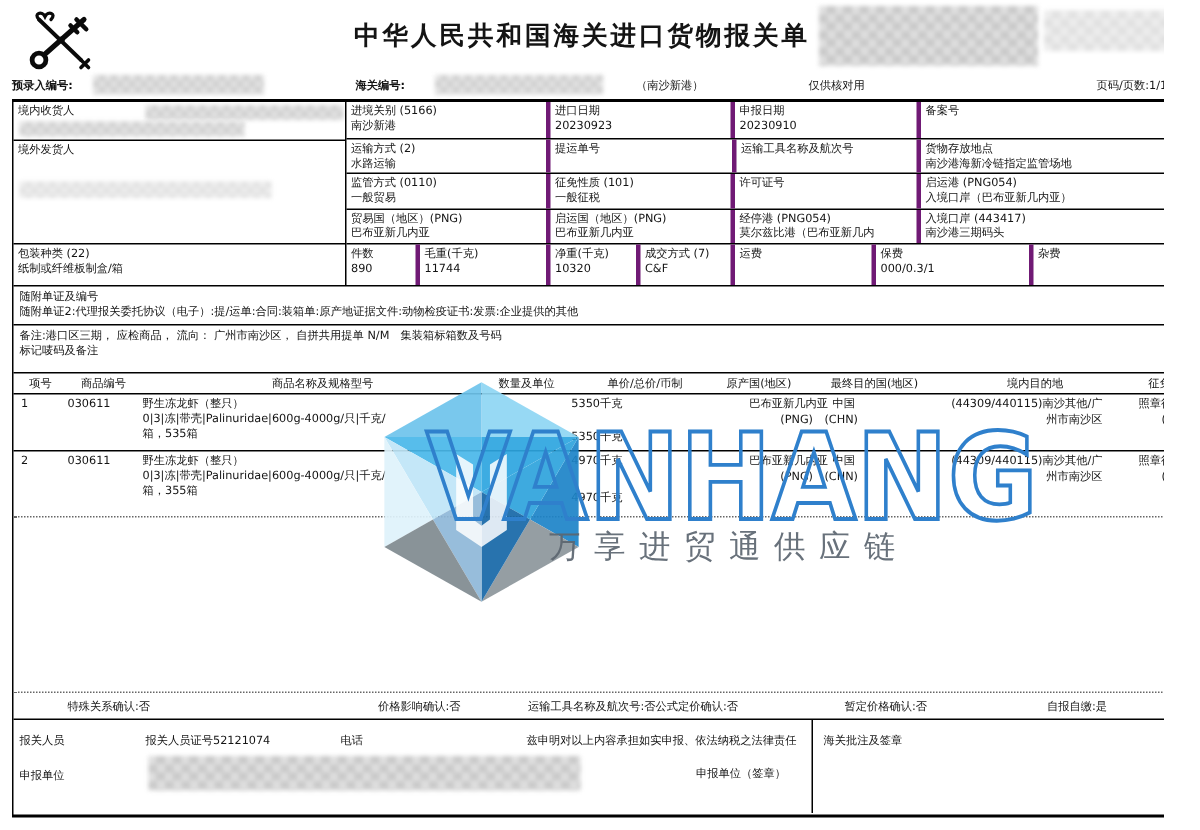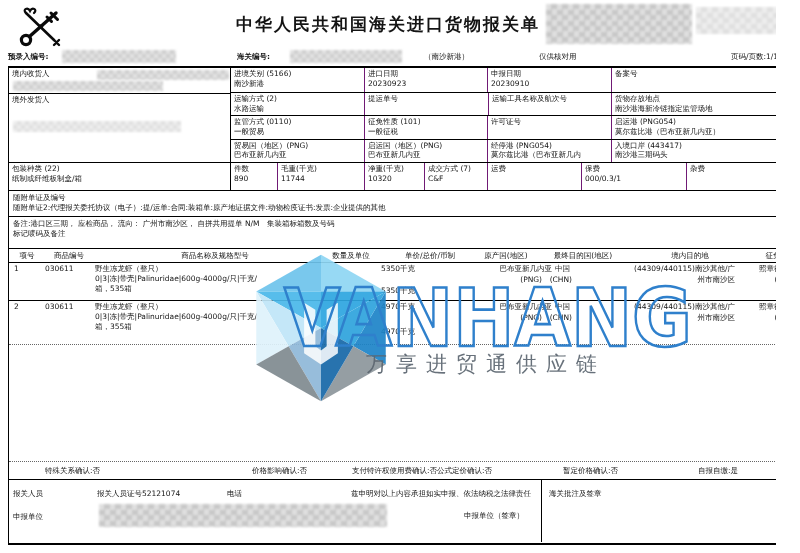--- a/index.html
+++ b/index.html
@@ -10,21 +10,21 @@
   .b{font-weight:bold;}
   
   .blur{position:absolute;background:repeating-conic-gradient(#c3c3c3 0% 25%, #dcdcdc 0% 50%);
         background-size:11px 11px;filter:blur(1.3px);opacity:.9;}
   .blur.sm{background-size:8px 8px;opacity:.8;}
   .blur.light{opacity:.5;}
   
   .frame{position:absolute;left:8px;top:66px;width:782px;height:475px;
          border:1px solid #000;border-top:2.5px solid #000;border-bottom:2.5px solid #000;box-sizing:content-box;}
   .row{display:flex;}
-  .c{border-left:1px solid #701a75;padding:1px 3px;box-sizing:border-box;overflow:hidden;position:relative;}
+  .c{border-left:3px solid #701a75;padding:1px 3px;box-sizing:border-box;overflow:hidden;position:relative;}
   .c:first-child{border-left:none;}
   .bt{border-top:1px solid #000;}
   .sect{position:relative;box-sizing:border-box;}
   .gh{position:absolute;top:2px;transform:translateX(-50%);white-space:nowrap;}
   .gc{position:absolute;white-space:nowrap;}
   .r{text-align:right;}
   .dotted{border-bottom:1px dotted #666;}
   .watermark{pointer-events:none;}
   .tagline{color:#5c6670;font-size:21px;letter-spacing:9px;font-weight:500;opacity:.92;}
 </style>
@@ -118,21 +118,21 @@
           </div>
           <div class="c" style="width:123px;">
             <div class="nw">征免性质 (101)</div>
             <div class="nw">一般征税</div>
           </div>
           <div class="c" style="width:124px;">
             <div class="nw">许可证号</div>
           </div>
           <div class="c" style="width:180px;">
             <div class="nw">启运港 (PNG054)</div>
-            <div class="nw">莫尔兹比港（巴布亚新几内亚）</div>
+            <div class="nw">入境口岸（巴布亚新几内亚）</div>
           </div>
         </div>
         <div class="row bt" style="height:23px;">
           <div class="c" style="width:133px;">
             <div class="nw">贸易国（地区）(PNG)</div>
             <div class="nw">巴布亚新几内亚</div>
           </div>
           <div class="c" style="width:123px;">
             <div class="nw">启运国（地区）(PNG)</div>
             <div class="nw">巴布亚新几内亚</div>
@@ -239,21 +239,21 @@
       <div class="gc r" style="left:561px;top:12px;width:165px;">州市南沙区</div>
       <div class="gc r" style="left:740px;top:1px;width:40px;">照章征税</div>
       <div class="gc r" style="left:740px;top:12px;width:36px;">(1)</div>
     </div>
 
     <div class="sect" style="height:116px;"></div>
 
     <div class="sect" style="height:19px;border-top:1px dotted #666;border-bottom:1.5px solid #000;">
       <span class="gc" style="left:36px;top:4px;">特殊关系确认:否</span>
       <span class="gc" style="left:243px;top:4px;">价格影响确认:否</span>
-      <span class="gc" style="left:343px;top:4px;">支付特许权使用费确认:否</span>
+      <span class="gc" style="left:343px;top:4px;">运输工具名称及航次号:否</span>
       <span class="gc" style="left:428px;top:4px;">公式定价确认:否</span>
       <span class="gc" style="left:554px;top:4px;">暂定价格确认:否</span>
       <span class="gc" style="left:689px;top:4px;">自报自缴:是</span>
     </div>
 
     <div class="sect" style="height:62px;">
       <div class="abs" style="left:532px;top:0;bottom:0;width:1px;background:#000;"></div>
       <span class="gc" style="left:4px;top:9px;">报关人员</span>
       <span class="gc" style="left:88px;top:9px;">报关人员证号52121074</span>
       <span class="gc" style="left:218px;top:9px;">电话</span>

